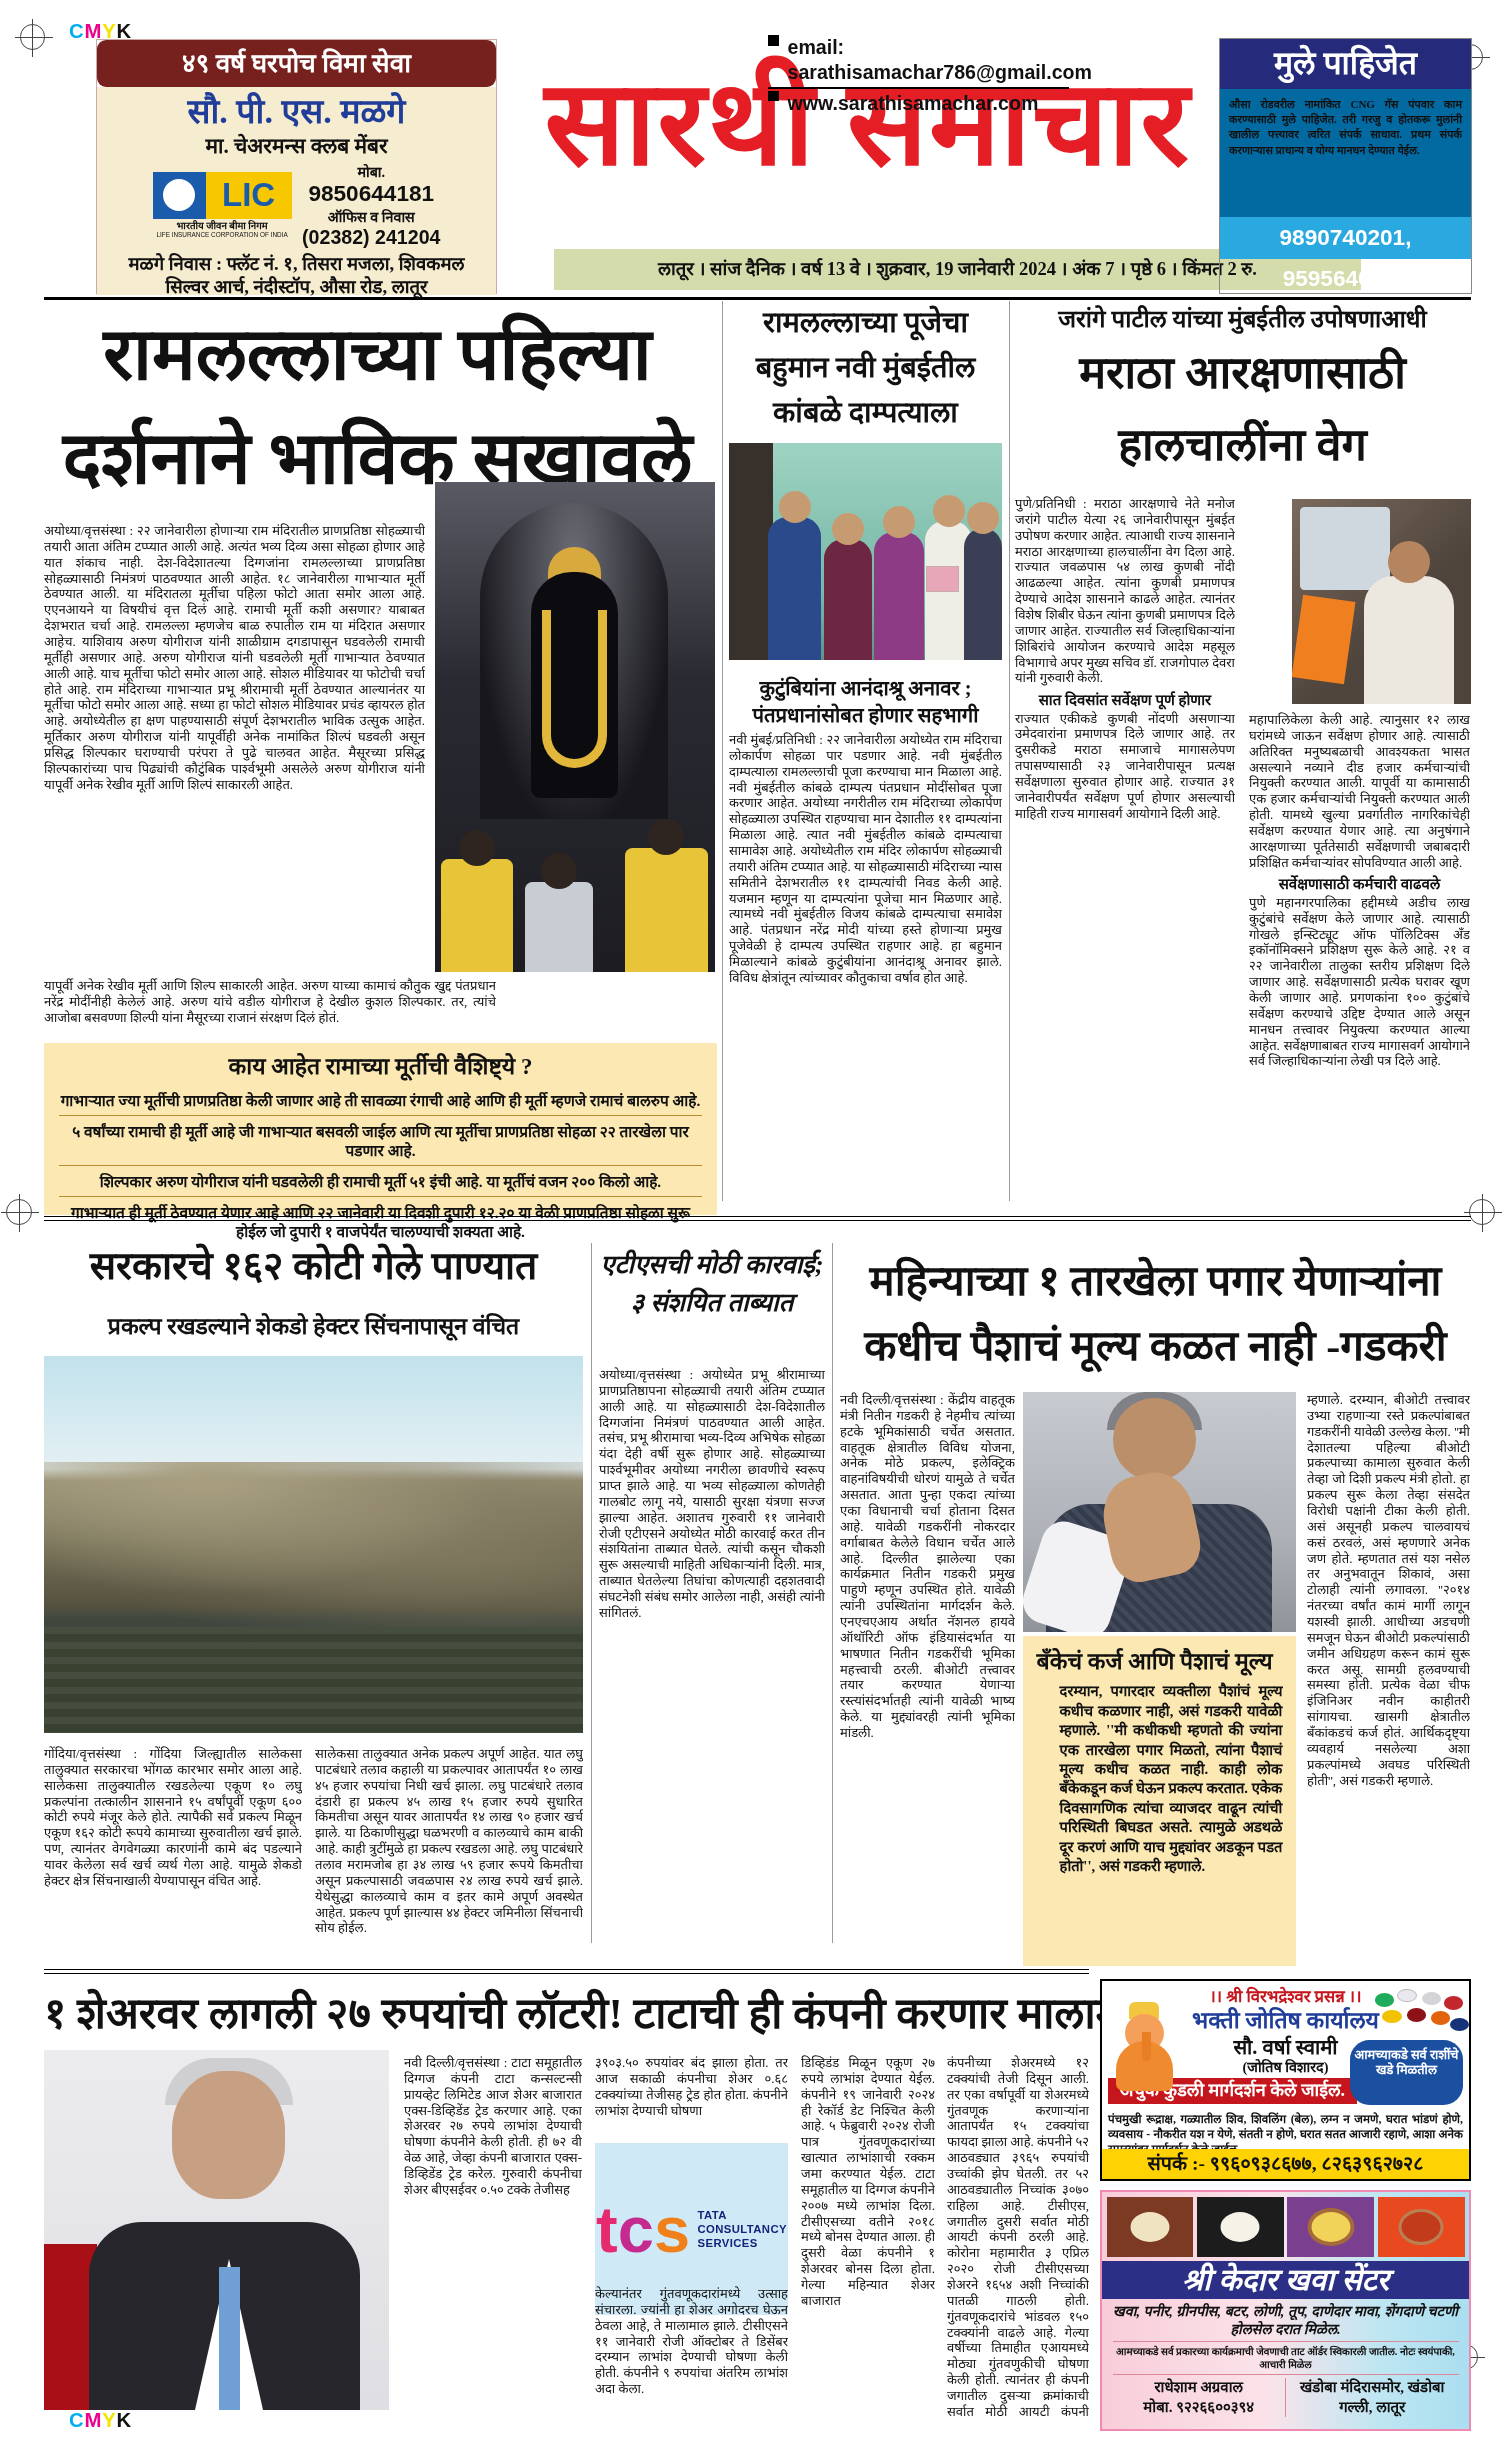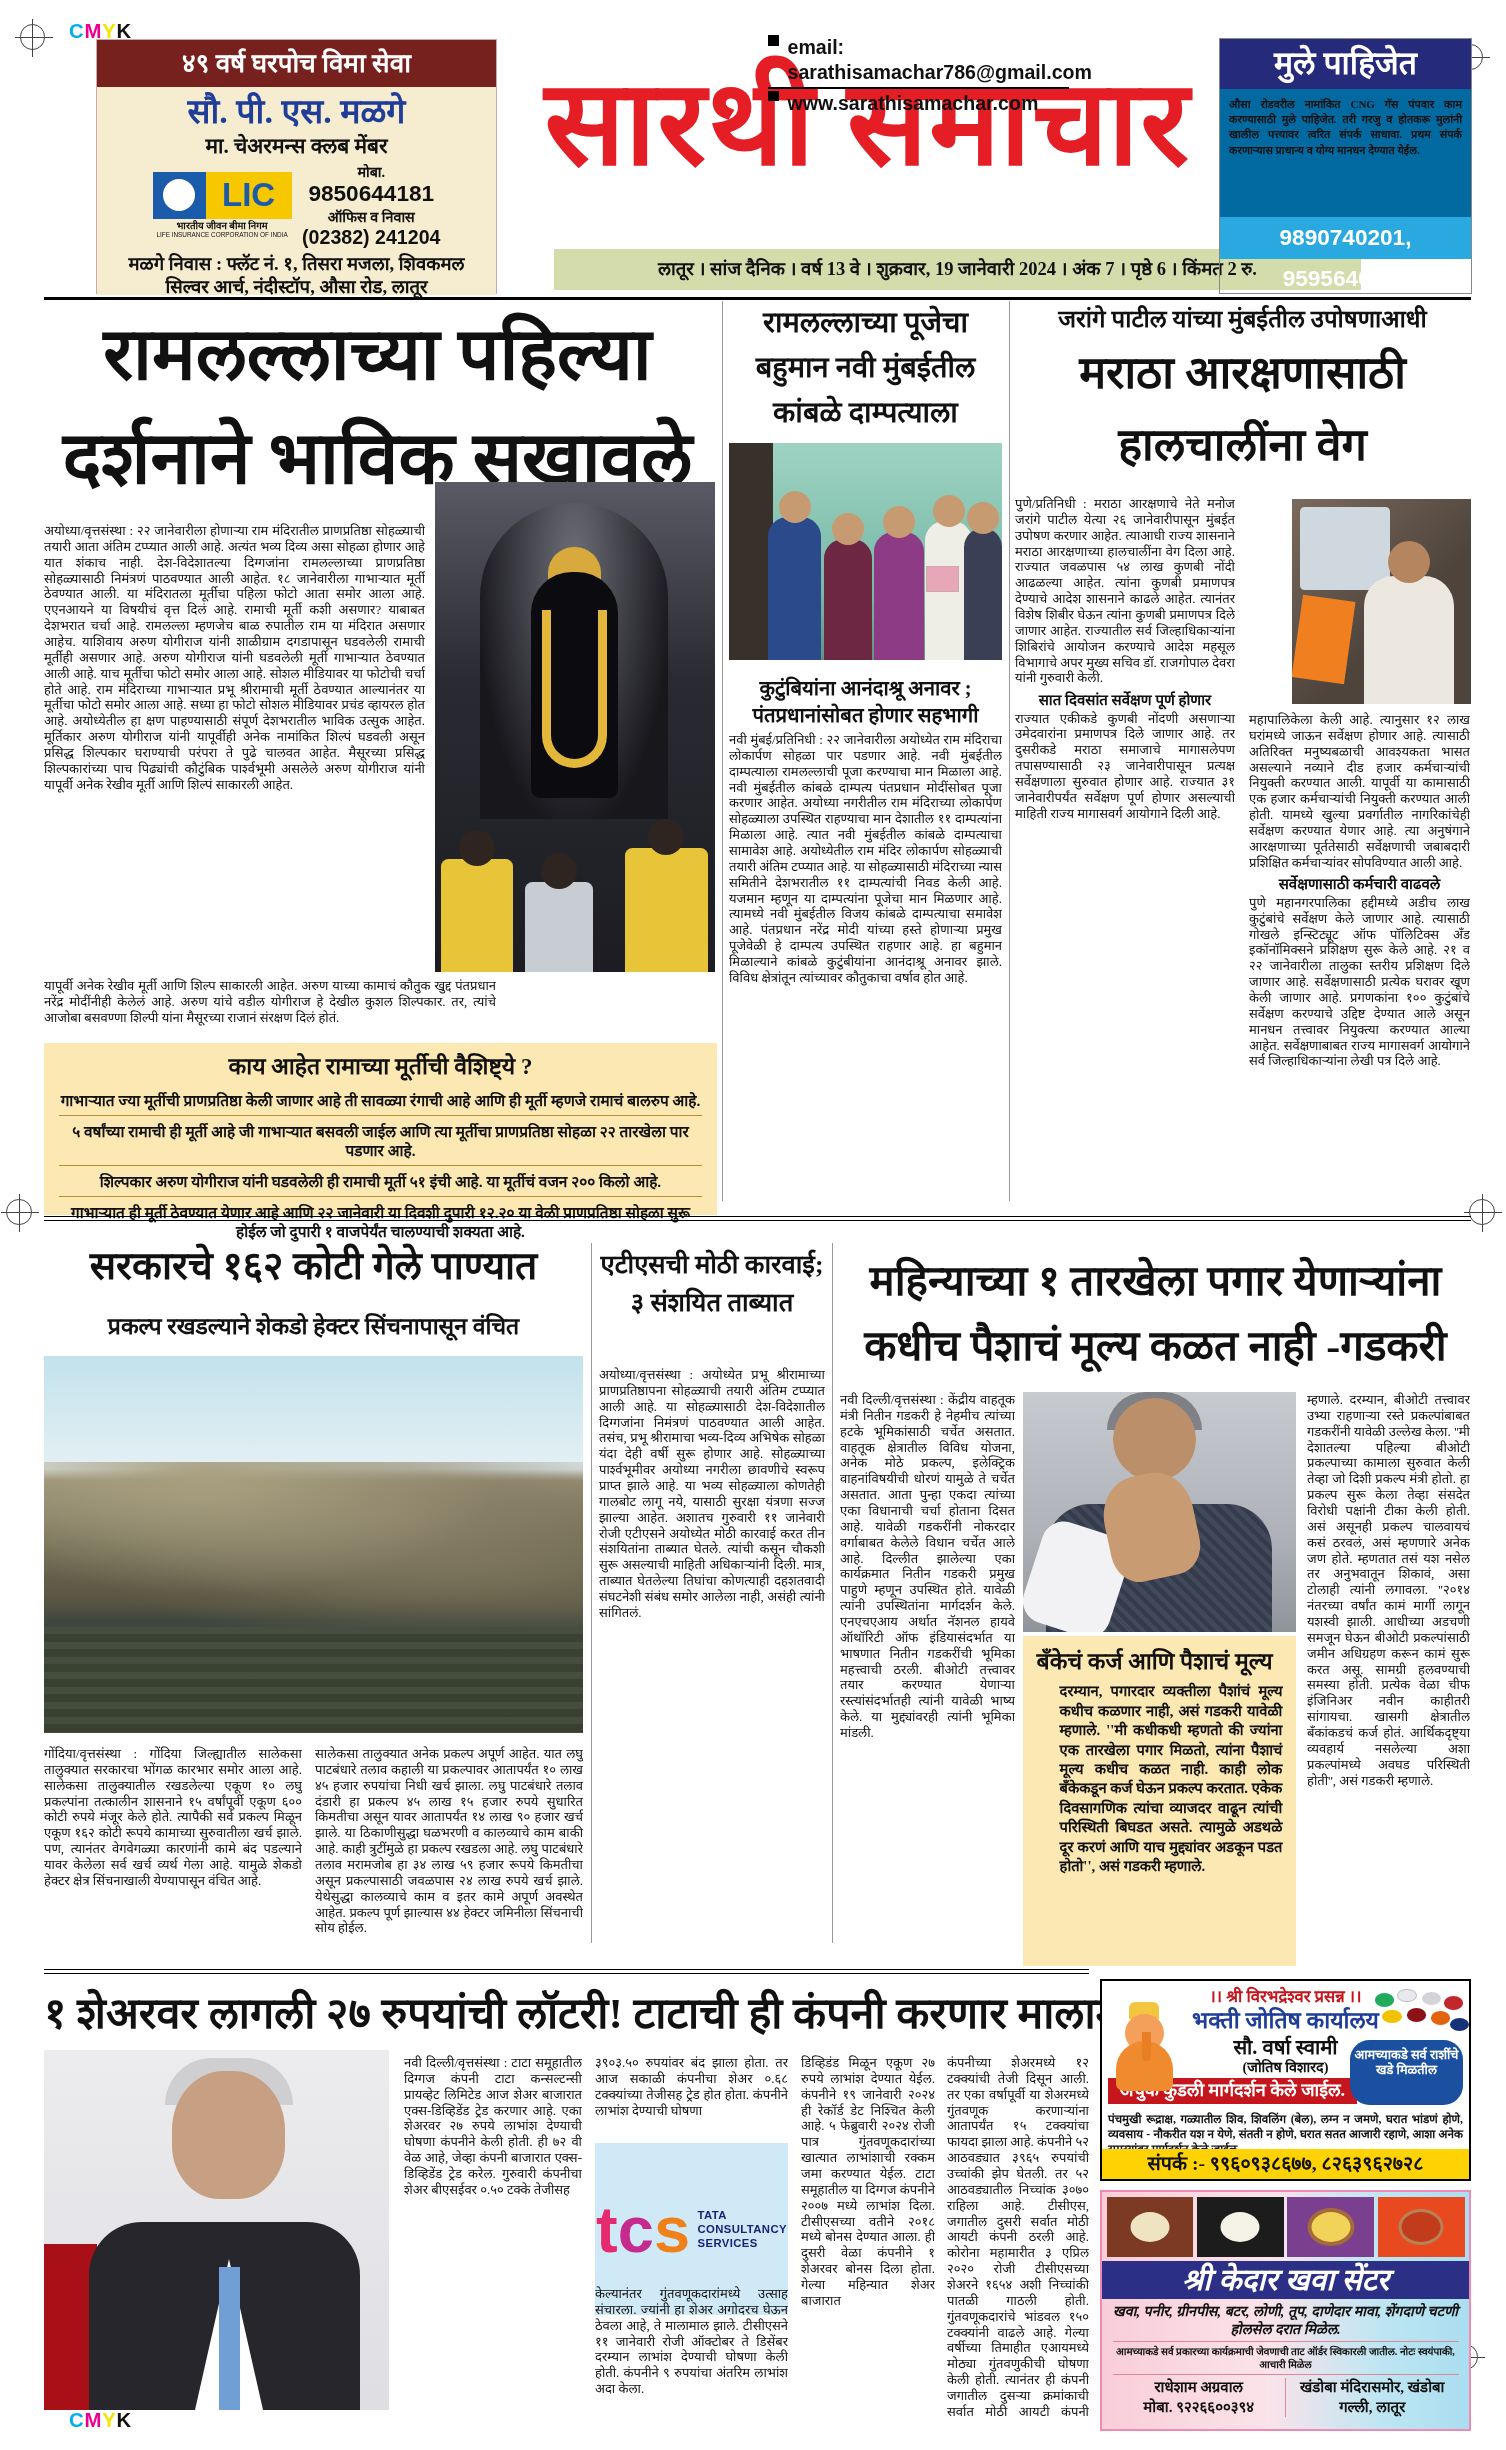--- a/index.html
+++ b/index.html
@@ -20,21 +20,21 @@
   .reg-mark:before,.reg-mark:after{content:"";position:absolute;background:#444;}
   .reg-mark:before{left:50%;top:-6px;width:1.1px;height:38px;}
   .reg-mark:after{top:50%;left:-6px;height:1.1px;width:38px;}
   .cmyk{font-family:var(--sans);font-weight:bold;font-size:20.3px;letter-spacing:0.8px;}
   .cmyk span:nth-child(1){color:#00aeef;}
   .cmyk span:nth-child(2){color:#ec008c;}
   .cmyk span:nth-child(3){color:#f5e400;}
   .cmyk span:nth-child(4){color:#111;}
   
   .lic-ad{left:96px;top:39px;width:401px;height:255px;border:0.8px solid #caa;}
-  .lic-head{background:#77211f;color:#fff;font-weight:bold;font-size:26px;text-align:center;line-height:47px;height:47px;}
+  .lic-head{background:#77211f;color:#fff;font-weight:bold;font-size:26px;text-align:center;line-height:47px;height:47px;border-radius:9px;}
   .lic-body{background:#f6ecd0;height:208px;padding:4.5px 7.5px 0;text-align:center;}
   .lic-name{color:#1f3d99;font-weight:bold;font-size:34px;line-height:1.15;}
   .lic-member{font-weight:bold;font-size:21px;}
   .lic-row{display:flex;justify-content:center;align-items:center;gap:10.5px;margin-top:3px;}
   .lic-logo{width:139px;text-align:center;}
   .lic-logo-boxes{display:flex;height:47px;}
   .lic-blue{width:53px;background:#1b5bab;position:relative;}
   .lic-blue:after{content:"";position:absolute;left:10.5px;top:7.5px;width:32px;height:32px;border-radius:50%;background:#fff;}
   .lic-yellow{flex:1;background:#f7c700;color:#1b5bab;font-family:var(--sans);font-weight:bold;font-size:33px;line-height:45px;}
   .lic-logo-sub{font-size:9.8px;font-weight:bold;line-height:1.15;margin-top:1.5px;}
@@ -89,21 +89,21 @@
   .jar-window{position:absolute;left:7.5px;top:7.5px;width:90px;height:83px;background:#cfd8de;border-radius:4.5px;}
   .jar-man{position:absolute;right:16.6px;bottom:0;width:90px;height:128px;border-radius:30px 30px 0 0;background:#ece7df;}
   .jar-man:before{content:"";position:absolute;left:50%;top:-35px;margin-left:-21px;width:42px;height:42px;border-radius:50%;background:#b4855e;}
   .jar-flag{position:absolute;left:4.5px;bottom:22.6px;width:53px;height:83px;background:#f0801f;transform:rotate(8deg);}
   
   .water-headline{left:44px;top:1241px;width:539px;font-size:39px;font-weight:bold;text-align:center;line-height:1.3;}
   .water-sub{left:44px;top:1309px;width:539px;font-size:23px;font-weight:bold;text-align:center;}
   .landscape-photo{left:44px;top:1356px;width:539px;height:377px;background:linear-gradient(180deg,#c2e2ec 0%,#e4f0f4 30%,#9a9176 33%,#6e6a52 52%,#565340 66%,#3f473f 70%,#333b33 100%);}
   .hill{position:absolute;left:0;top:28%;width:100%;height:44%;background:radial-gradient(ellipse at 30% 10%,#a89f80 0%,transparent 55%),radial-gradient(ellipse at 65% 30%,#8a8168 0%,transparent 60%),radial-gradient(ellipse at 85% 60%,#746d55 0%,transparent 65%);}
   .water-strip{position:absolute;left:0;bottom:0;width:100%;height:28%;background:repeating-linear-gradient(180deg,#47503f 0 7.5px,#39412f 7.5px 15px);opacity:.85;}
-  .ats-headline{left:599px;top:1246px;width:226px;font-size:25.6px;font-weight:bold;text-align:center;line-height:1.5;}
+  .ats-headline{left:599px;top:1246px;width:226px;font-size:25.6px;font-weight:bold;text-align:center;line-height:1.5;font-style:italic;}
   .gadkari-headline{left:840px;top:1249px;width:631px;font-size:42px;font-weight:bold;text-align:center;line-height:1.55;}
   .gadkari-photo{left:1023px;top:1392px;width:273px;height:240px;background:linear-gradient(180deg,#c7cbd0,#aeb2b8 60%,#8f939a);}
   .gad-body{position:absolute;left:22.6px;bottom:0;width:226px;height:128px;border-radius:45px 45px 0 0;background:repeating-linear-gradient(45deg,#343b4a 0 4.5px,#42495a 4.5px 9px);}
   .gad-head{position:absolute;left:90px;top:6px;width:83px;height:83px;border-radius:50%;background:#bb8f69;}
   .gad-hair{position:absolute;left:84px;top:0;width:95px;height:38px;border-radius:45px 45px 0 0;background:#7f8187;}
   .gad-sleeve{position:absolute;left:7.5px;bottom:0;width:90px;height:105px;transform:rotate(18deg);background:#f2f2f4;border-radius:22.6px;}
   .gad-hand{position:absolute;left:83px;bottom:53px;width:90px;height:105px;border-radius:40% 40% 30% 30%;background:#c89b72;transform:rotate(-12deg);}
   .gad-box{left:1023px;top:1636px;width:273px;height:330px;background:#fce8b2;padding:10.5px 13.6px 0;}
   .gad-box-title{font-size:23px;font-weight:bold;line-height:1.3;}
   .gad-box-body{font-size:14.7px;font-weight:bold;line-height:1.32;text-align:justify;margin-top:6px;margin-left:23px;}

